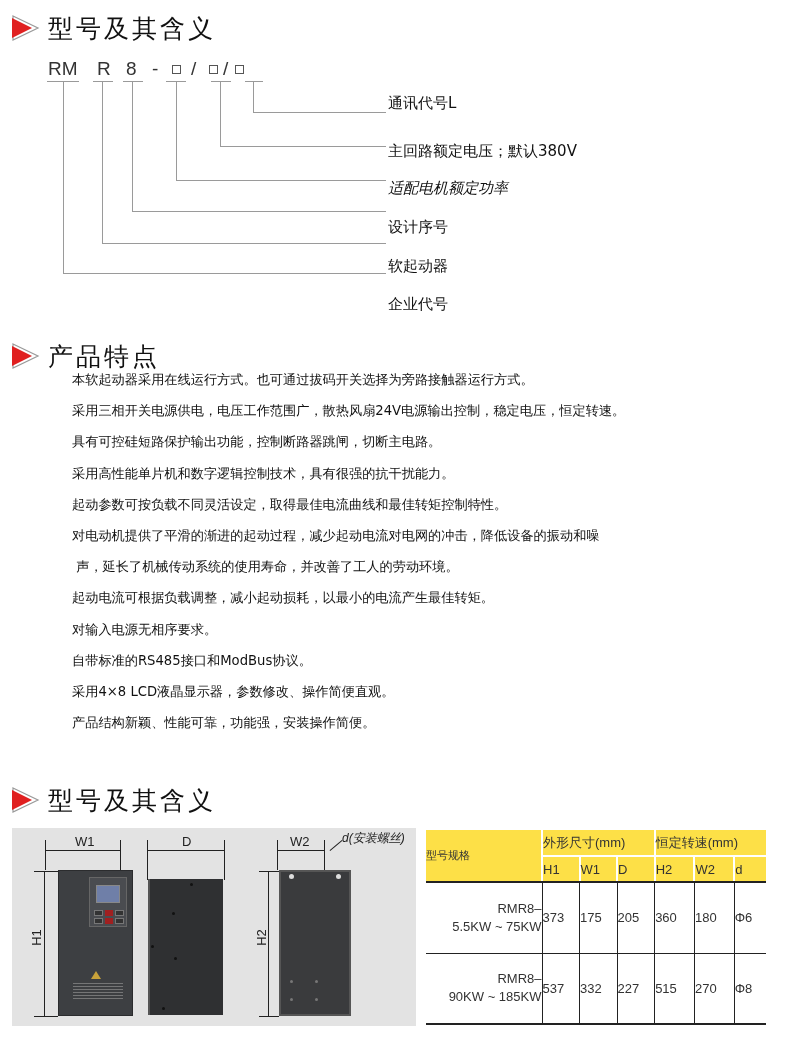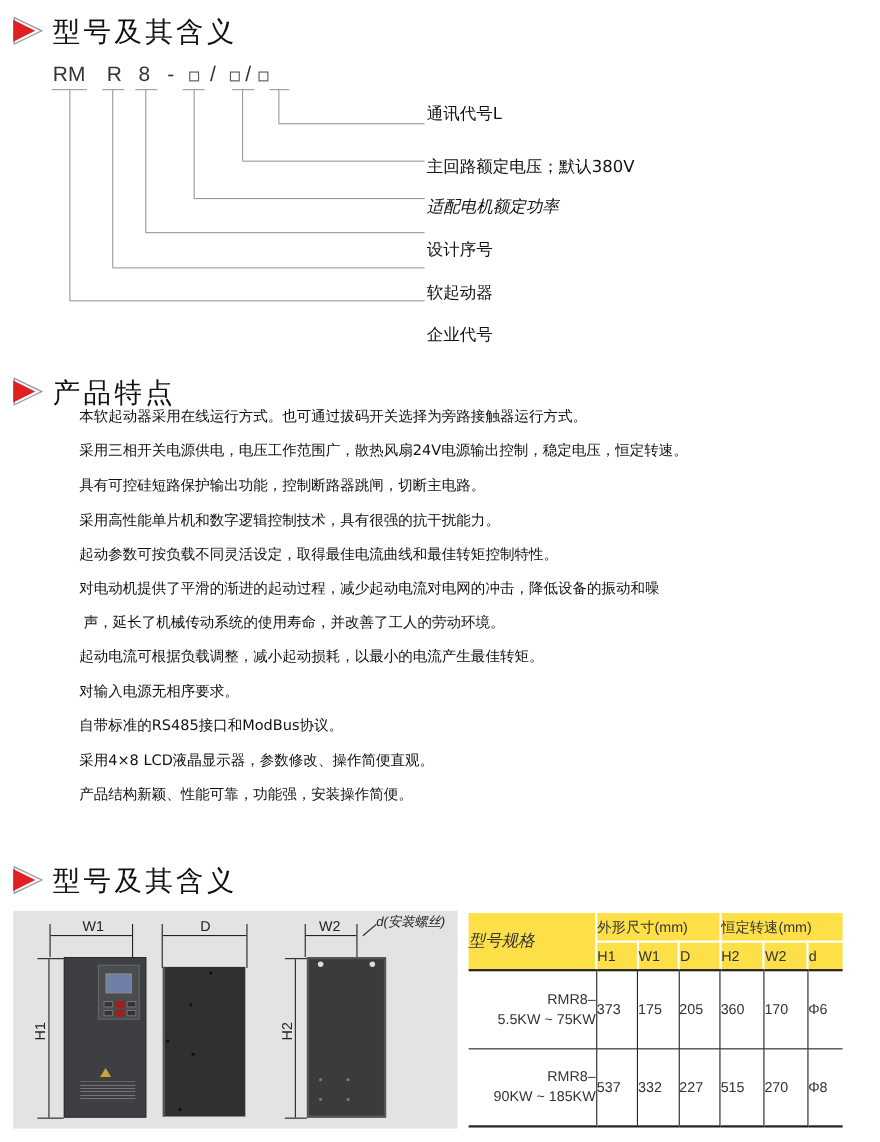--- a/index.html
+++ b/index.html
@@ -37,21 +37,21 @@
   .key.red { background: #a02020; border-color: #a02020; }
   .warn { position: absolute; left: 32px; top: 100px; width: 0; height: 0; border-left: 5px solid transparent; border-right: 5px solid transparent; border-bottom: 8px solid #c9a23a; }
   .warn-text { position: absolute; left: 14px; top: 112px; width: 50px; height: 18px;
                background: repeating-linear-gradient(#8d8d8d 0 1px, transparent 1px 3px); opacity: .7; }
   .dot { position: absolute; width: 3px; height: 3px; border-radius: 50%; background: #111; }
   .hole { position: absolute; width: 5px; height: 5px; border-radius: 50%; background: #ddd; }
 
   
   table.spec { position: absolute; left: 426px; top: 830px; width: 340px; border-collapse: collapse; font-family: "Liberation Sans", sans-serif; color: #333; }
   .spec th { background: #fde047; font-weight: normal; font-size: 13px; height: 26px; border-right: 2px solid #fff; border-bottom: 2px solid #fff; text-align: left; }
-  .spec th.model { font-size: 15px; width: 116px; font-style: italic; }
+  .spec th.model { font-size: 11px; width: 116px; }
   .spec th.sub { border-bottom: 2px solid #222; }
   .spec th.model { border-bottom: 2px solid #222; }
   .spec td { font-size: 13px; height: 71px; text-align: left; border-right: 1px solid #222; border-bottom: 1px solid #222; }
   .spec td:last-child { border-right: none; }
   .spec th:last-child { border-right: none; }
   .spec td.model-cell { text-align: right; padding-left: 12px; line-height: 18px; }
   .spec tr:last-child td { border-bottom: 2px solid #222; }
 </style>
 </head>
 <body>
@@ -226,21 +226,21 @@
   <tbody>
     <tr>
       <td class="model-cell">
         <div>RMR8–</div>
         <div>5.5KW ~ 75KW</div>
       </td>
       <td>373</td>
       <td>175</td>
       <td>205</td>
       <td>360</td>
-      <td>170</td>
+      <td>180</td>
       <td>Φ6</td>
     </tr>
     <tr>
       <td class="model-cell">
         <div>RMR8–</div>
         <div>90KW ~ 185KW</div>
       </td>
       <td>537</td>
       <td>332</td>
       <td>227</td>

